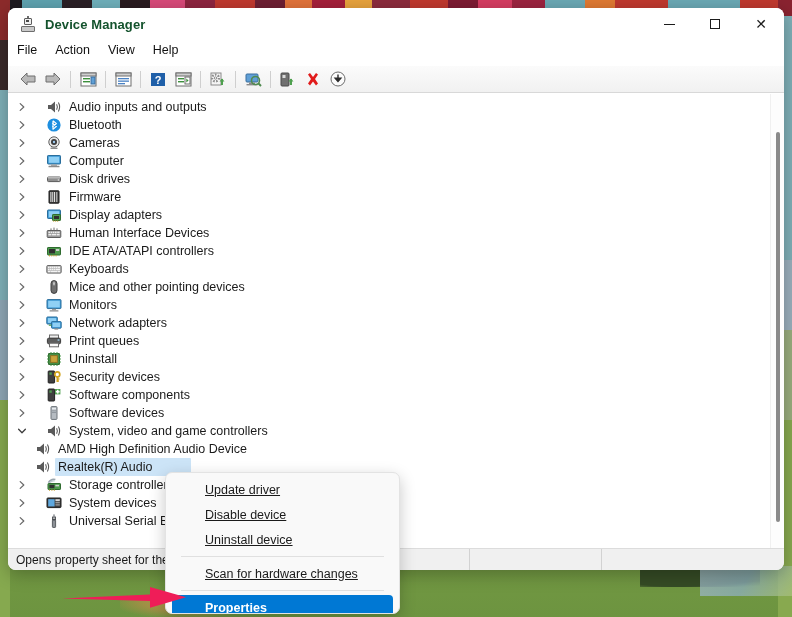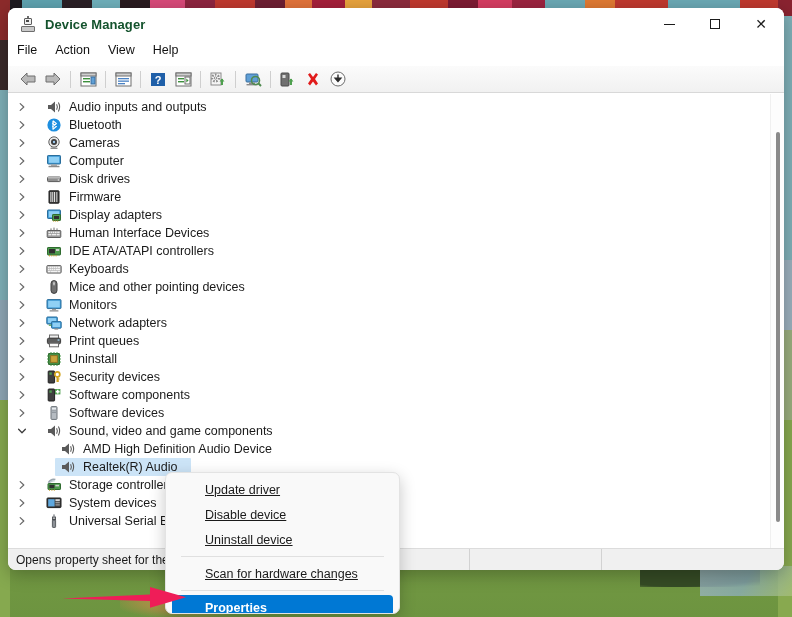--- a/index.html
+++ b/index.html
@@ -210,21 +210,21 @@
   }
   .node {
     height: 18px;
     display: flex;
     align-items: center;
     padding-left: 38px;
     cursor: default;
     position: relative;
     white-space: nowrap;
   }
-  .node.child { padding-left: 52px; }
+  .node.child { padding-left: 27px; }
   .node .selbg {
     position: absolute;
     left: 47px; top: 0; height: 18px;
     background: #cce4f7;
     border-radius: 1px;
     z-index: 0;
   }
   .chev {
     position: absolute;
     left: 8px;
@@ -744,21 +744,21 @@
           <span class="chev">
             <svg width="10" height="10" viewBox="0 0 10 10">
               <path d="M1.6 3.2 L5 6.8 L8.4 3.2" stroke="#3c3c3c" stroke-width="1.25" fill="none" stroke-linecap="round" stroke-linejoin="round"></path>
             </svg>
           </span>
           <span class="nicon"><svg width="16" height="16" viewBox="0 0 16 16">
               <path d="M2 6 L5 6 L9 2.5 L9 13.5 L5 10 L2 10 Z" fill="#5a5a5a"></path>
               <path d="M10.6 5.2 Q12.2 8 10.6 10.8" stroke="#5a5a5a" stroke-width="1.1" fill="none"></path>
               <path d="M12.4 3.6 Q14.8 8 12.4 12.4" stroke="#5a5a5a" stroke-width="1.1" fill="none"></path>
             </svg></span>
-          <span class="nlabel">Sound, video and game components</span>
+          <span class="nlabel">System, video and game controllers</span>
         </div>
         <div class="node child">
           <span class="nicon"><svg width="16" height="16" viewBox="0 0 16 16">
               <path d="M2 6 L5 6 L9 2.5 L9 13.5 L5 10 L2 10 Z" fill="#5a5a5a"></path>
               <path d="M10.6 5.2 Q12.2 8 10.6 10.8" stroke="#5a5a5a" stroke-width="1.1" fill="none"></path>
               <path d="M12.4 3.6 Q14.8 8 12.4 12.4" stroke="#5a5a5a" stroke-width="1.1" fill="none"></path>
             </svg></span>
           <span class="nlabel">AMD High Definition Audio Device</span>
         </div>
         <div class="node child">

